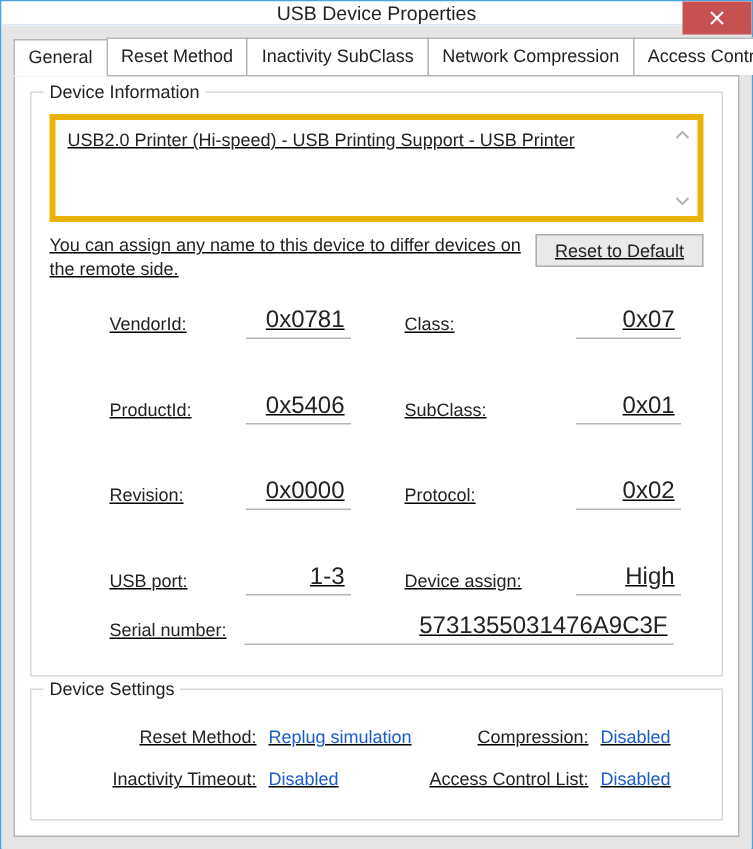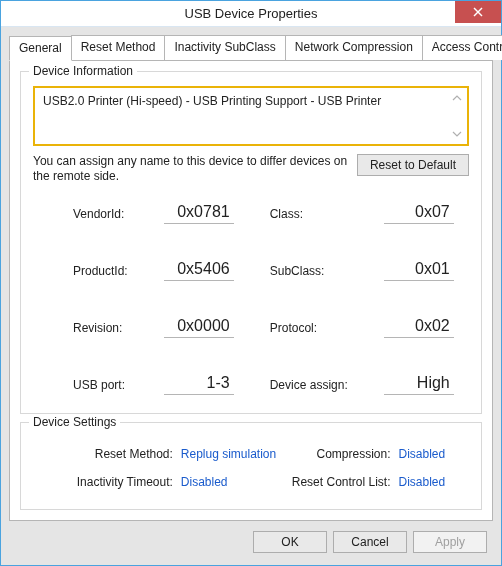--- a/index.html
+++ b/index.html
@@ -84,37 +84,38 @@
     margin-top: 0;
     padding: 10px 10px 10px 10px;
     display: flex;
     flex-direction: column;
     gap: 8px;
   }
   .groupbox {
     border: 1px solid #d8d8d8;
     padding: 14px 12px 12px 12px;
     position: relative;
+    text-decoration: underline;
   }
   .groupbox-title {
     position: absolute;
     top: -8px;
     left: 8px;
     background: #fff;
     padding: 0 4px;
     font-size: 12px;
     color: #222;
   }
   .desc-box {
-    border: 2px solid #eab308;
+    border: 4px solid #eab308;
     background: #fff;
     padding: 6px 8px;
     font-size: 12px;
     color: #222;
-    height: 60px;
+    height: 72px;
     display: flex;
     align-items: flex-start;
     position: relative;
   }
   .scroll-arrow {
     position: absolute;
     right: 4px;
     width: 12px;
     height: 12px;
     color: #b0b0b0;
@@ -255,33 +256,37 @@
           <div class="fvalue">0x0000</div>
           <div class="flabel">Protocol:</div>
           <div class="fvalue">0x02</div>
 
           <div class="flabel">USB port:</div>
           <div class="fvalue">1-3</div>
           <div class="flabel">Device assign:</div>
           <div class="fvalue">High</div>
         </div>
 
+        <div class="serial-row">
+          <div class="flabel">Serial number:</div>
+          <div class="fvalue">5731355031476A9C3F</div>
+        </div>
       </div>
 
       <div class="groupbox">
         <div class="groupbox-title">Device Settings</div>
         <div class="settings-grid">
           <div class="slabel">Reset Method:</div>
           <div class="slink">Replug simulation</div>
           <div class="slabel">Compression:</div>
           <div class="slink">Disabled</div>
 
           <div class="slabel">Inactivity Timeout:</div>
           <div class="slink">Disabled</div>
-          <div class="slabel">Reset Control List:</div>
+          <div class="slabel">Access Control List:</div>
           <div class="slink">Disabled</div>
         </div>
       </div>
 
     </div>
 
     <div class="bottom-buttons">
       <button class="btn">OK</button>
       <button class="btn">Cancel</button>
       <button class="btn disabled">Apply</button>

